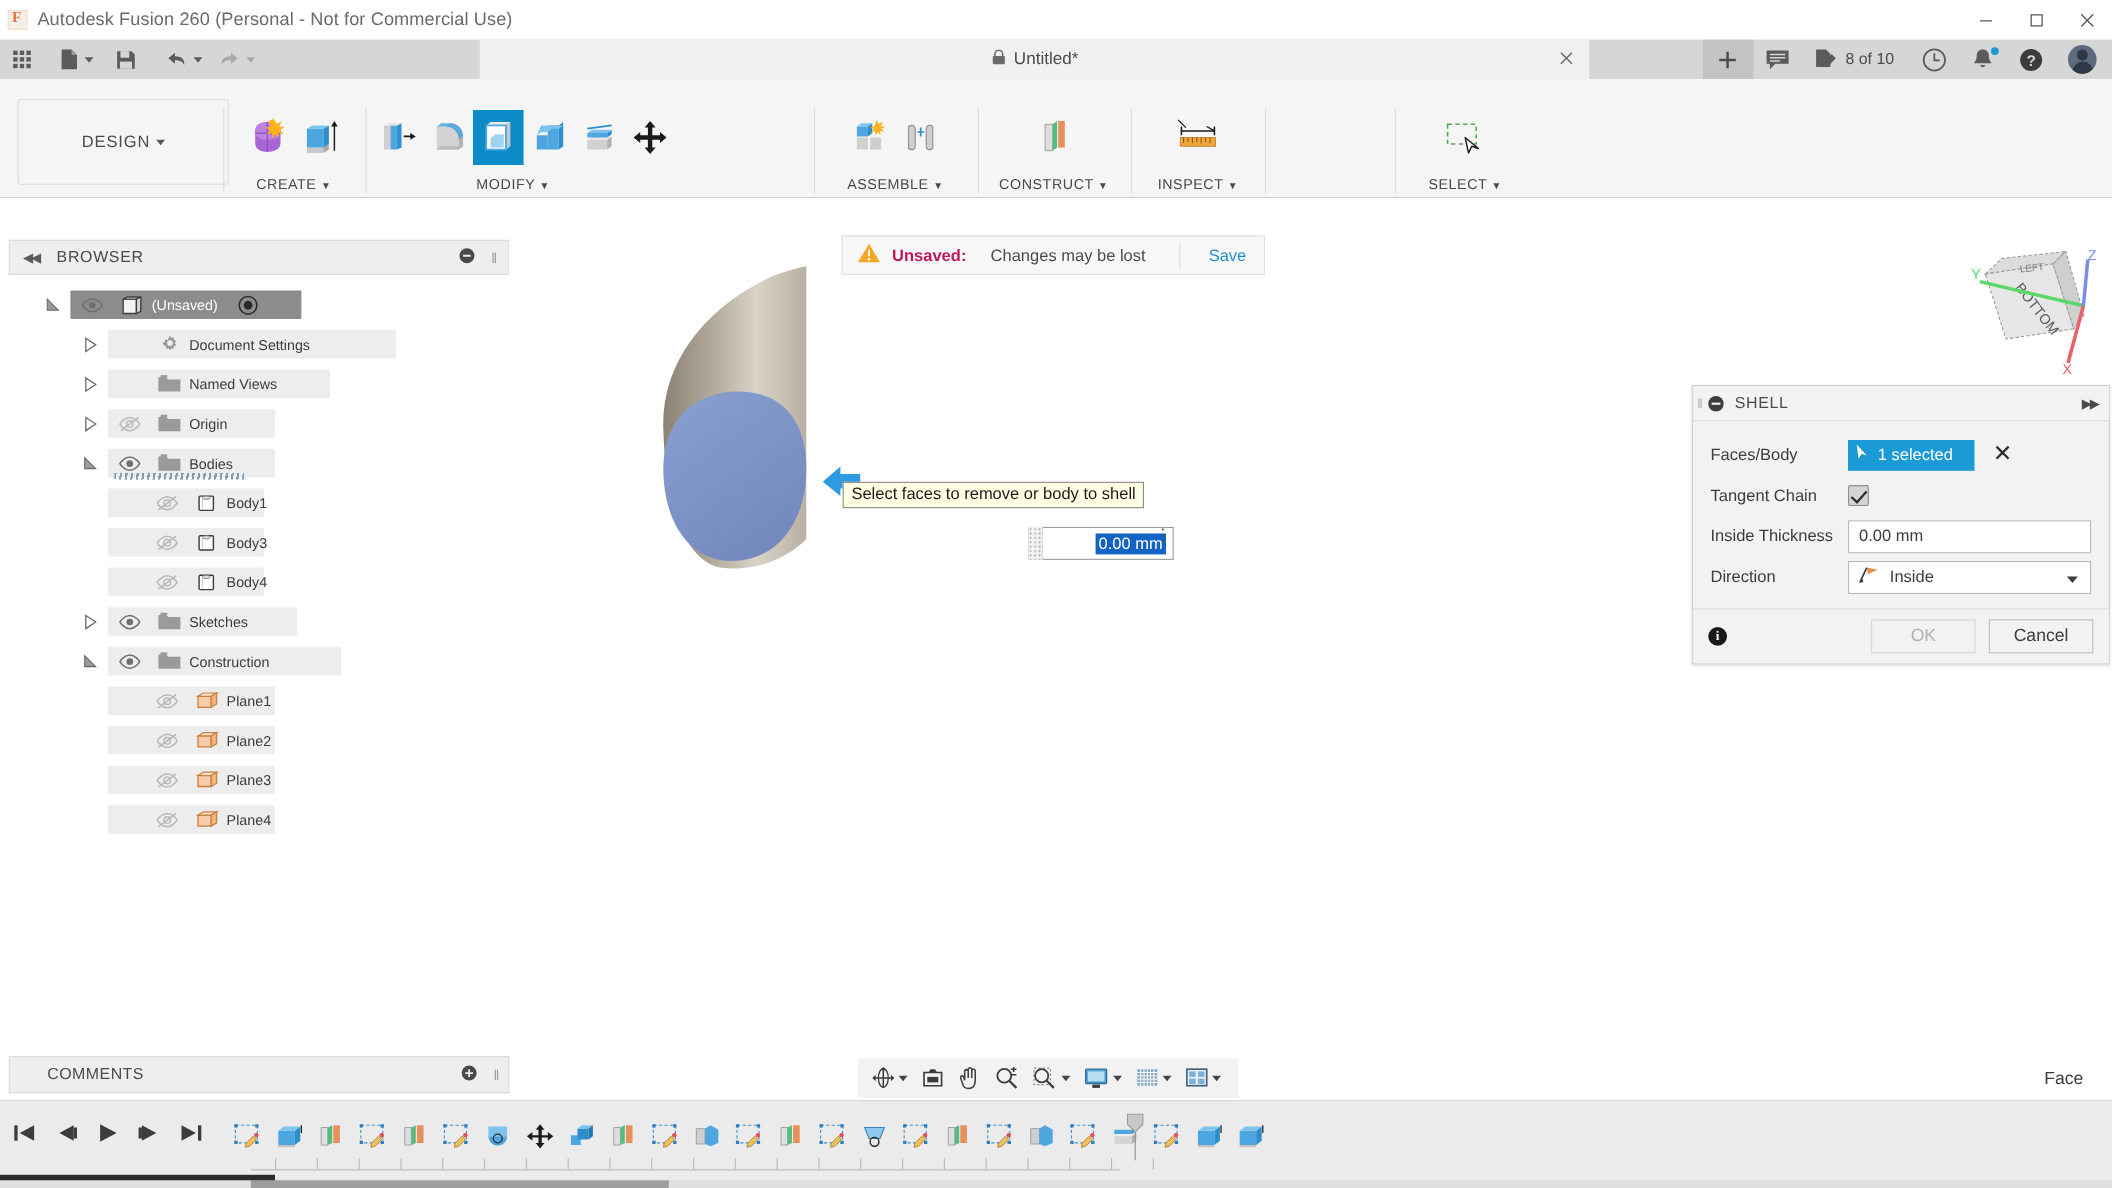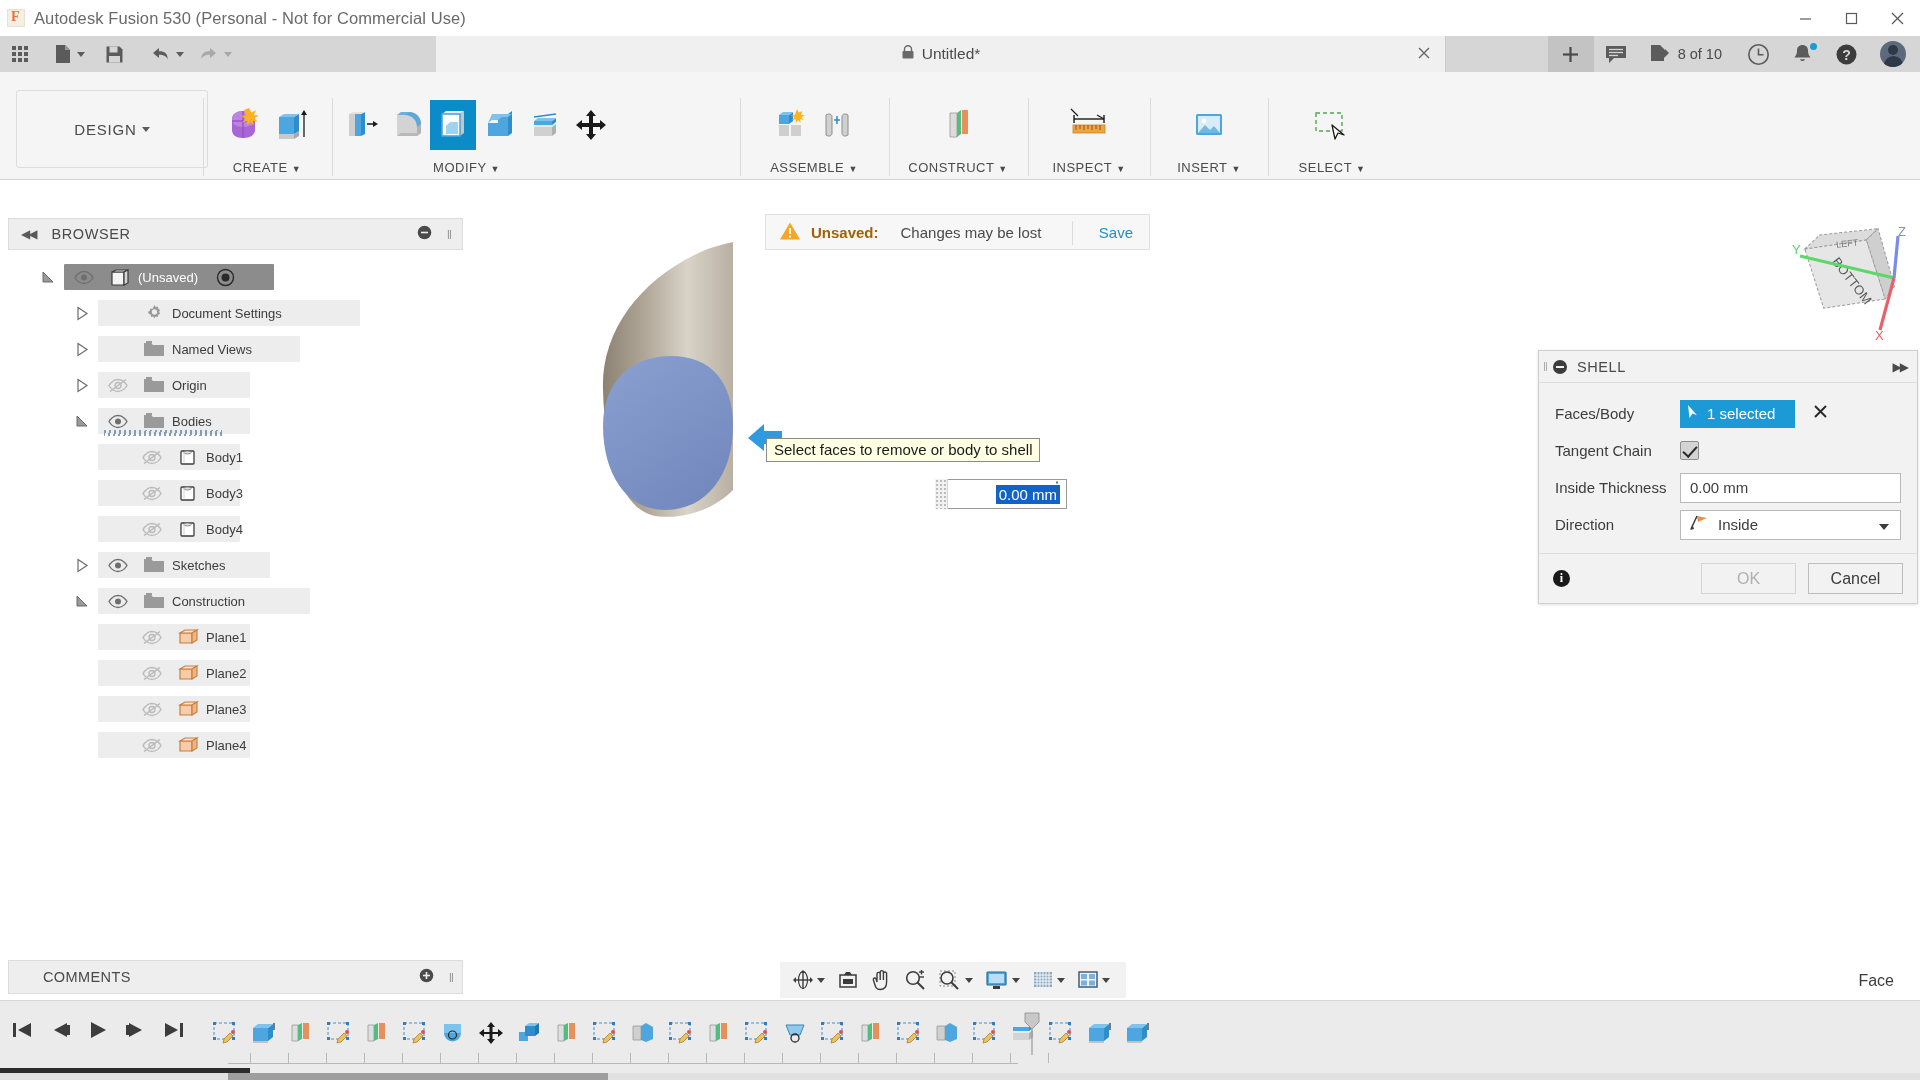--- a/index.html
+++ b/index.html
@@ -153,21 +153,21 @@
 
   
   .viewport { position:absolute; left:463px; top:180px; width:1457px; height:780px; background:#fff; }
 
   .unsaved-bar {
     position:absolute; left:302px; top:34px; width:385px; height:36px;
     background:#f7f7f7; border:1px solid #e0e0e0;
     display:flex; align-items:center;
   }
   .unsaved-bar .warn { margin-left:13px; margin-right:10px; }
-  .unsaved-bar .lbl  { font-weight:bold; font-size:15px; color:#a16207; }
+  .unsaved-bar .lbl  { font-weight:bold; font-size:15px; color:#be185d; }
   .unsaved-bar .msg  { margin-left:22px; font-size:15px; color:#4a4a4a; }
   .unsaved-bar .divr { position:absolute; right:76px; top:6px; width:1px; height:24px; background:#dcdcdc; }
   .unsaved-bar .save { position:absolute; right:16px; font-size:15px; color:#1b8fd0; }
 
   .tooltip {
     position:absolute; left:303px; top:258px;
     background:#ffffe4; border:1px solid #8a8a8a; padding:2px 7px 3px 7px;
     font-size:15px; color:#1a1a1a; white-space:nowrap;
   }
   .cursor-arrow { position:absolute; left:281px; top:238px; width:46px; height:42px; }
@@ -275,21 +275,21 @@
   .tl-thumb  { position:absolute; left:228px; top:1073px; width:380px; height:7px; background:#9e9e9e; }
   .tl-thumb2 { position:absolute; left:0; top:1068px; width:250px; height:5px; background:#2b2b2b; }
 </style>
 </head>
 <body>
 
 <div class="app">
 
   <div class="titlebar">
     <div class="app-logo"></div>
-    <div class="app-title">Autodesk Fusion 530 (Personal - Not for Commercial Use)</div>
+    <div class="app-title">Autodesk Fusion 260 (Personal - Not for Commercial Use)</div>
     <div class="win-buttons">
       <div class="win-btn">
         <svg width="13" height="13" viewBox="0 0 13 13">
             <line x1="1" y1="7" x2="12" y2="7" stroke="#5a5a5a" stroke-width="1.2"></line>
           </svg>
       </div>
       <div class="win-btn">
         <svg width="13" height="13" viewBox="0 0 13 13">
             <rect x="1.5" y="1.5" width="10" height="10" fill="none" stroke="#5a5a5a" stroke-width="1.2"></rect>
           </svg>
@@ -569,35 +569,20 @@
             </g>
           </svg>
         </div>
       </div>
       <div class="glabel">
         <span>INSPECT</span> <span style="font-size:9px">▼</span>
       </div>
     </div>
 
     <div class="gsep" style="left:1150px"></div>
-    <div class="rgroup" style="left:1150px; width:118px">
-      <div class="icons" style="justify-content:center">
-        <div class="rbtn">
-          <svg width="40" height="40" viewBox="0 0 40 40">
-            <rect x="7" y="9" width="26" height="21" rx="1.5" fill="#4ea6e0"></rect>
-            <rect x="9" y="11" width="22" height="17" fill="#d8ecf8"></rect>
-            <circle cx="15" cy="16" r="2.4" fill="#ffffff"></circle>
-            <path d="M9 28l7-8 5 5 4-4 6 7z" fill="#6fb9e5"></path>
-          </svg>
-        </div>
-      </div>
-      <div class="glabel">
-        <span>INSERT</span> <span style="font-size:9px">▼</span>
-      </div>
-    </div>
 
     <div class="gsep" style="left:1268px"></div>
     <div class="rgroup" style="left:1268px; width:128px">
       <div class="icons" style="justify-content:center">
         <div class="rbtn">
           <svg width="44" height="40" viewBox="0 0 44 40">
             <rect x="6" y="8" width="26" height="18" fill="none" stroke="#52a852" stroke-width="1.4" stroke-dasharray="4 3"></rect>
             <path d="M22 20l3 14 3-6 6 2z" fill="#ffffff" stroke="#1a1a1a" stroke-width="1.3" stroke-linejoin="round"></path>
           </svg>
         </div>

